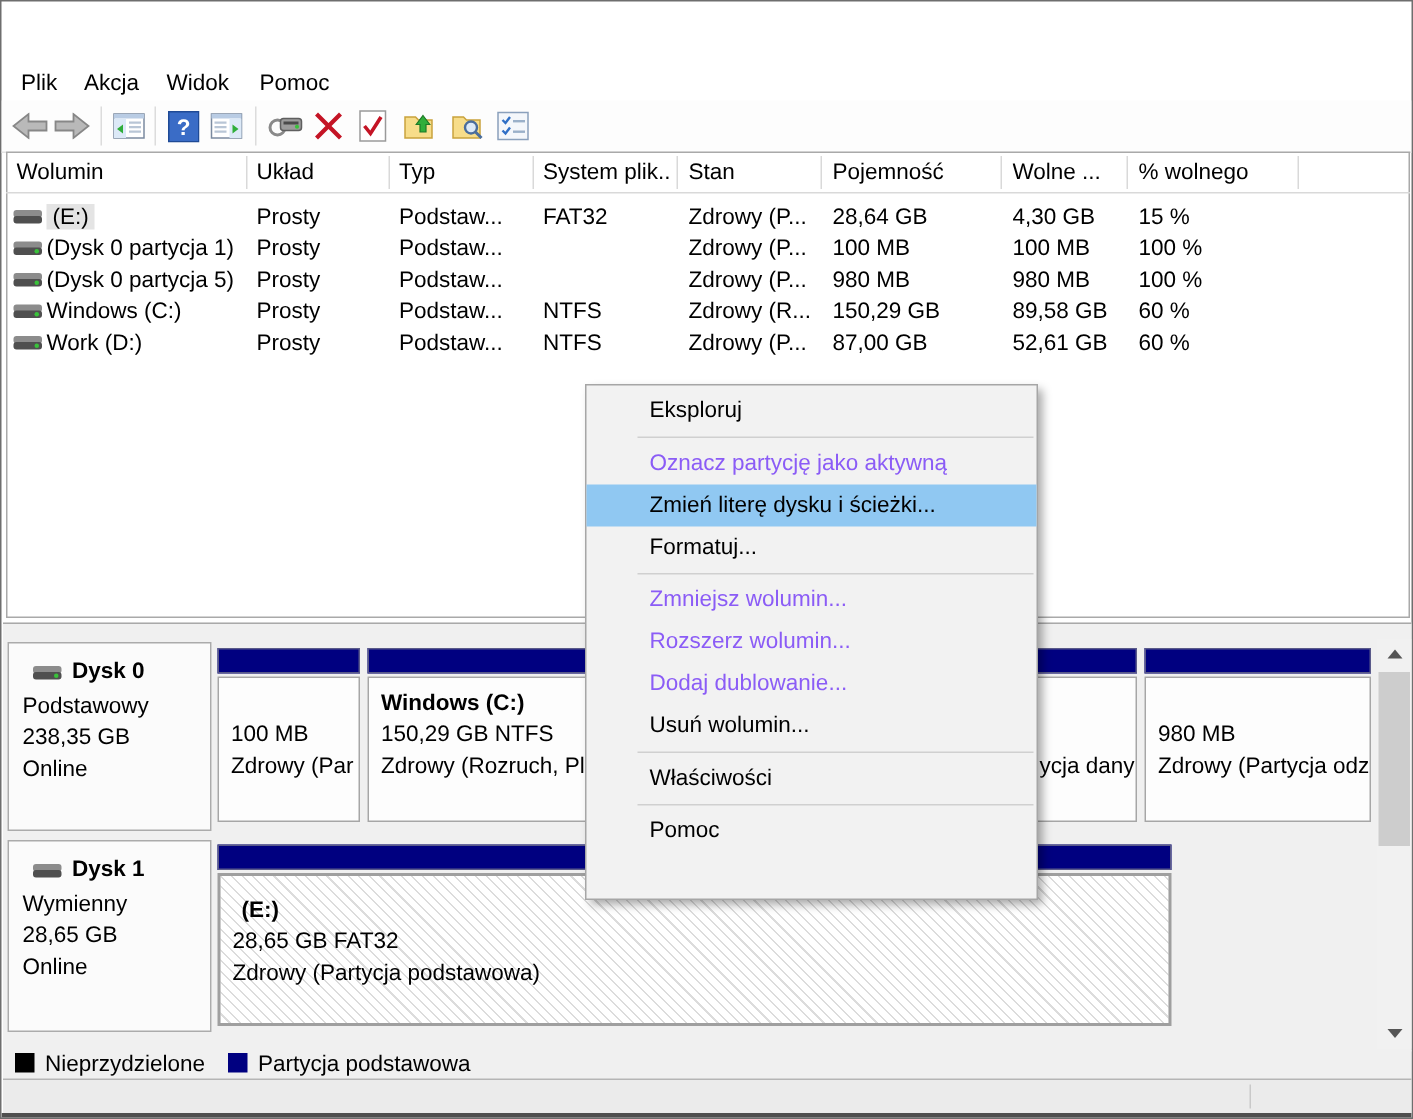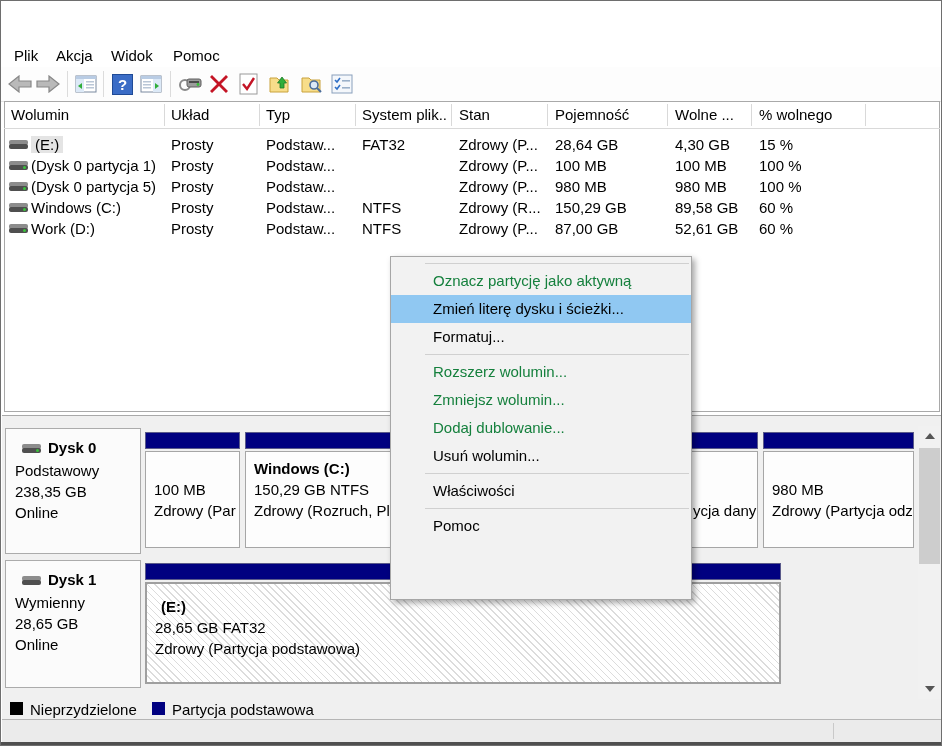--- a/index.html
+++ b/index.html
@@ -50,21 +50,21 @@
   .part{box-sizing:border-box;}
   .part-head{position:absolute;left:0;top:0;width:100%;height:17px;box-sizing:border-box;border:1px solid #5a5a8a;}
   .part-body{position:absolute;left:0;top:19px;width:100%;box-sizing:border-box;background:#fdfdfd;border:1px solid #a6a6a6;font-size:15px;}
   .pline{white-space:nowrap;overflow:hidden;height:21px;line-height:21px;padding-left:8px;}
   .hatch{background:repeating-linear-gradient(45deg,#ffffff 0px,#ffffff 4px,#dcdcdc 4px,#dcdcdc 5px);border:2px solid #9f9f9f;}
 
   
   .ctx{left:389px;top:255px;width:302px;height:344px;background:#f2f2f2;border:1px solid #a6a6a6;
        box-shadow:3px 3px 6px rgba(0,0,0,0.35);box-sizing:border-box;padding-top:3px;z-index:50;}
   .ctx-item{height:28px;line-height:28px;padding-left:42px;font-size:15px;white-space:nowrap;}
-  .ctx-item.disabled{color:#15803d;}
+  .ctx-item.disabled{color:#8b5cf6;}
   .ctx-item.hl{background:#90c8f2;}
   .ctx-sep{height:1px;background:#d0d0d0;margin:3px 2px 3px 34px;}
 
   
   .sb{background:#f1f1f1;}
   .sb-arrow{width:0;height:0;margin:auto;}
   .sb-thumb{background:#cdcdcd;}
 
   
   .legend-bar{left:1px;top:699px;width:940px;height:19px;background:#f0f0f0;border-bottom:1px solid #b5b5b5;}
@@ -342,27 +342,28 @@
   <div class="abs sb" style="left:917px;top:425px;width:23px;height:273px;"></div>
   <div class="abs" style="left:917px;top:425px;width:23px;height:20px;display:flex;align-items:center;">
     <div class="sb-arrow" style="border-left:5px solid transparent;border-right:5px solid transparent;border-bottom:6px solid #555;"></div>
   </div>
   <div class="abs sb-thumb" style="left:918px;top:447px;width:21px;height:116px;"></div>
   <div class="abs" style="left:917px;top:678px;width:23px;height:20px;display:flex;align-items:center;">
     <div class="sb-arrow" style="border-left:5px solid transparent;border-right:5px solid transparent;border-top:6px solid #555;"></div>
   </div>
 
   <div class="abs ctx">
+    <div class="ctx-item">Eksploruj</div>
     <div class="ctx-sep"></div>
     <div class="ctx-item disabled">Oznacz partycję jako aktywną</div>
     <div class="ctx-item hl">Zmień literę dysku i ścieżki...</div>
     <div class="ctx-item">Formatuj...</div>
     <div class="ctx-sep"></div>
+    <div class="ctx-item disabled">Zmniejsz wolumin...</div>
     <div class="ctx-item disabled">Rozszerz wolumin...</div>
-    <div class="ctx-item disabled">Zmniejsz wolumin...</div>
     <div class="ctx-item disabled">Dodaj dublowanie...</div>
     <div class="ctx-item">Usuń wolumin...</div>
     <div class="ctx-sep"></div>
     <div class="ctx-item">Właściwości</div>
     <div class="ctx-sep"></div>
     <div class="ctx-item">Pomoc</div>
   </div>
 
   <div class="abs legend-bar">
     <div class="abs legend-sq" style="left:8px;;background:#000000"></div>

